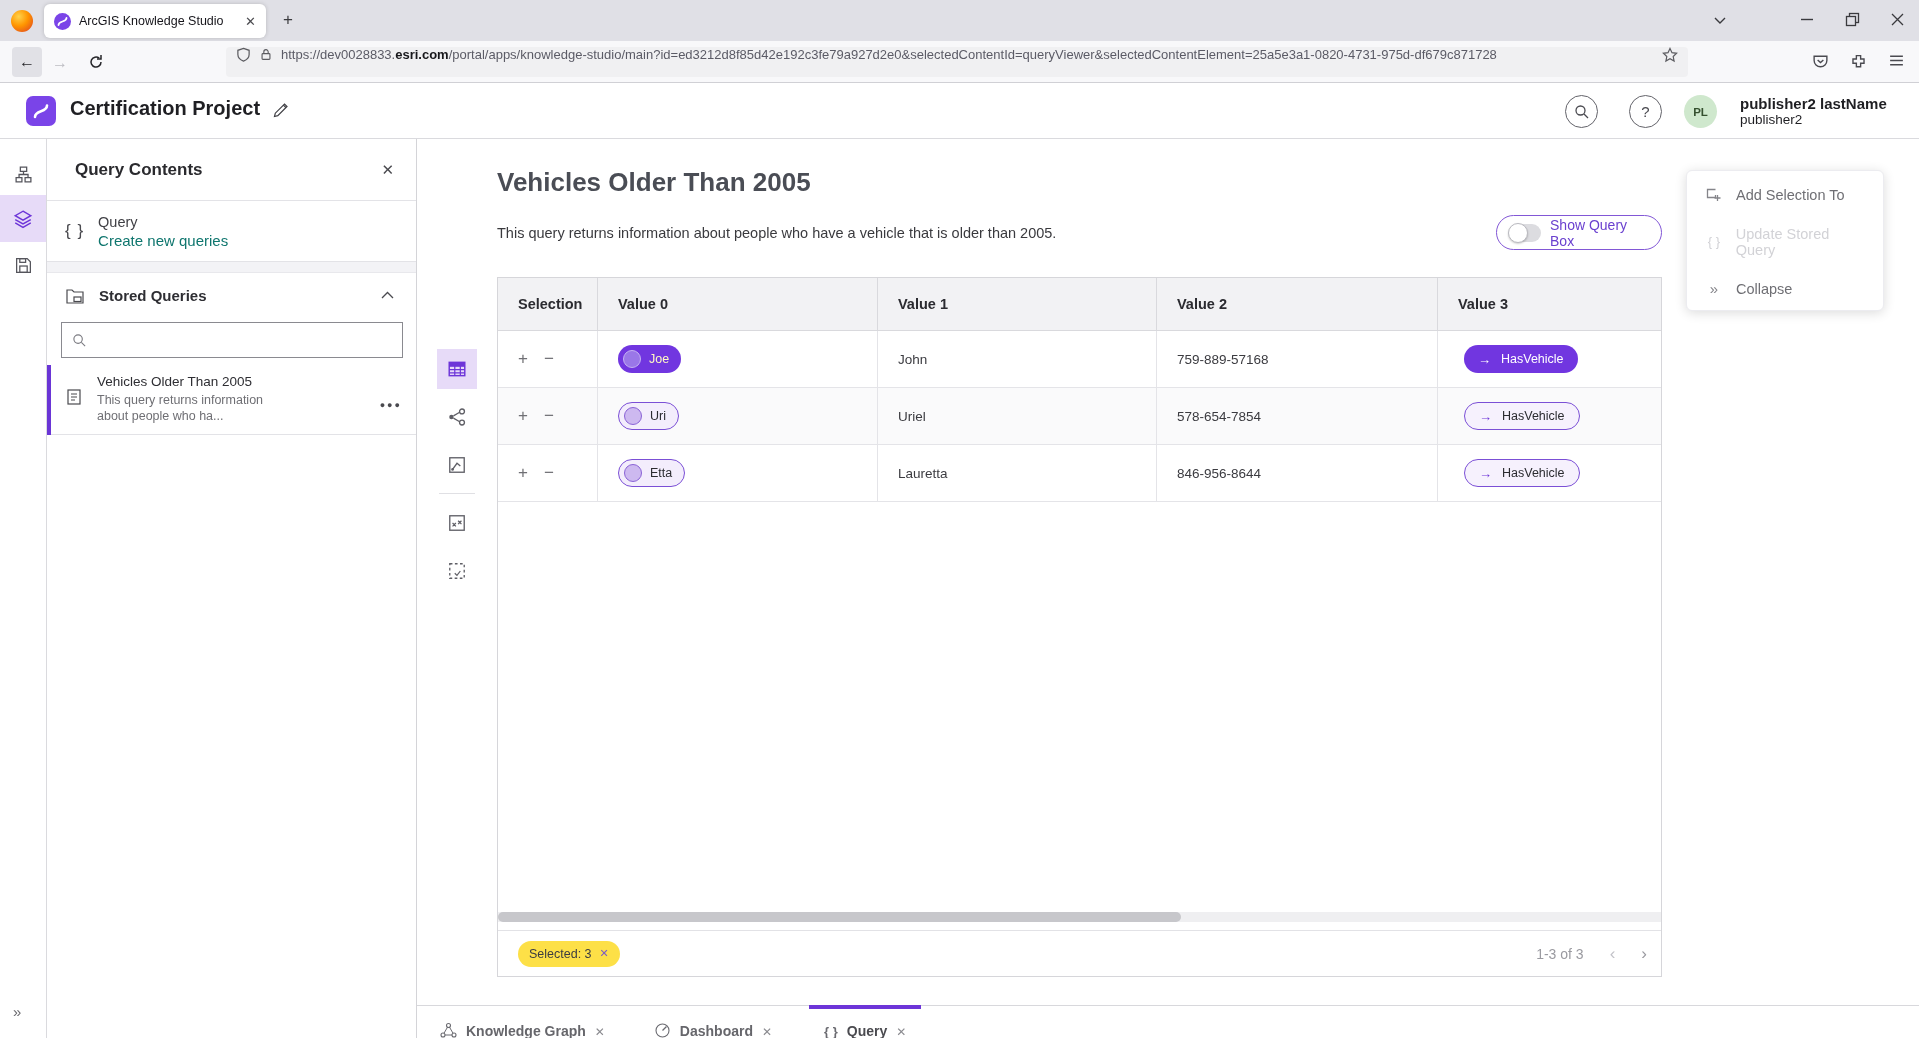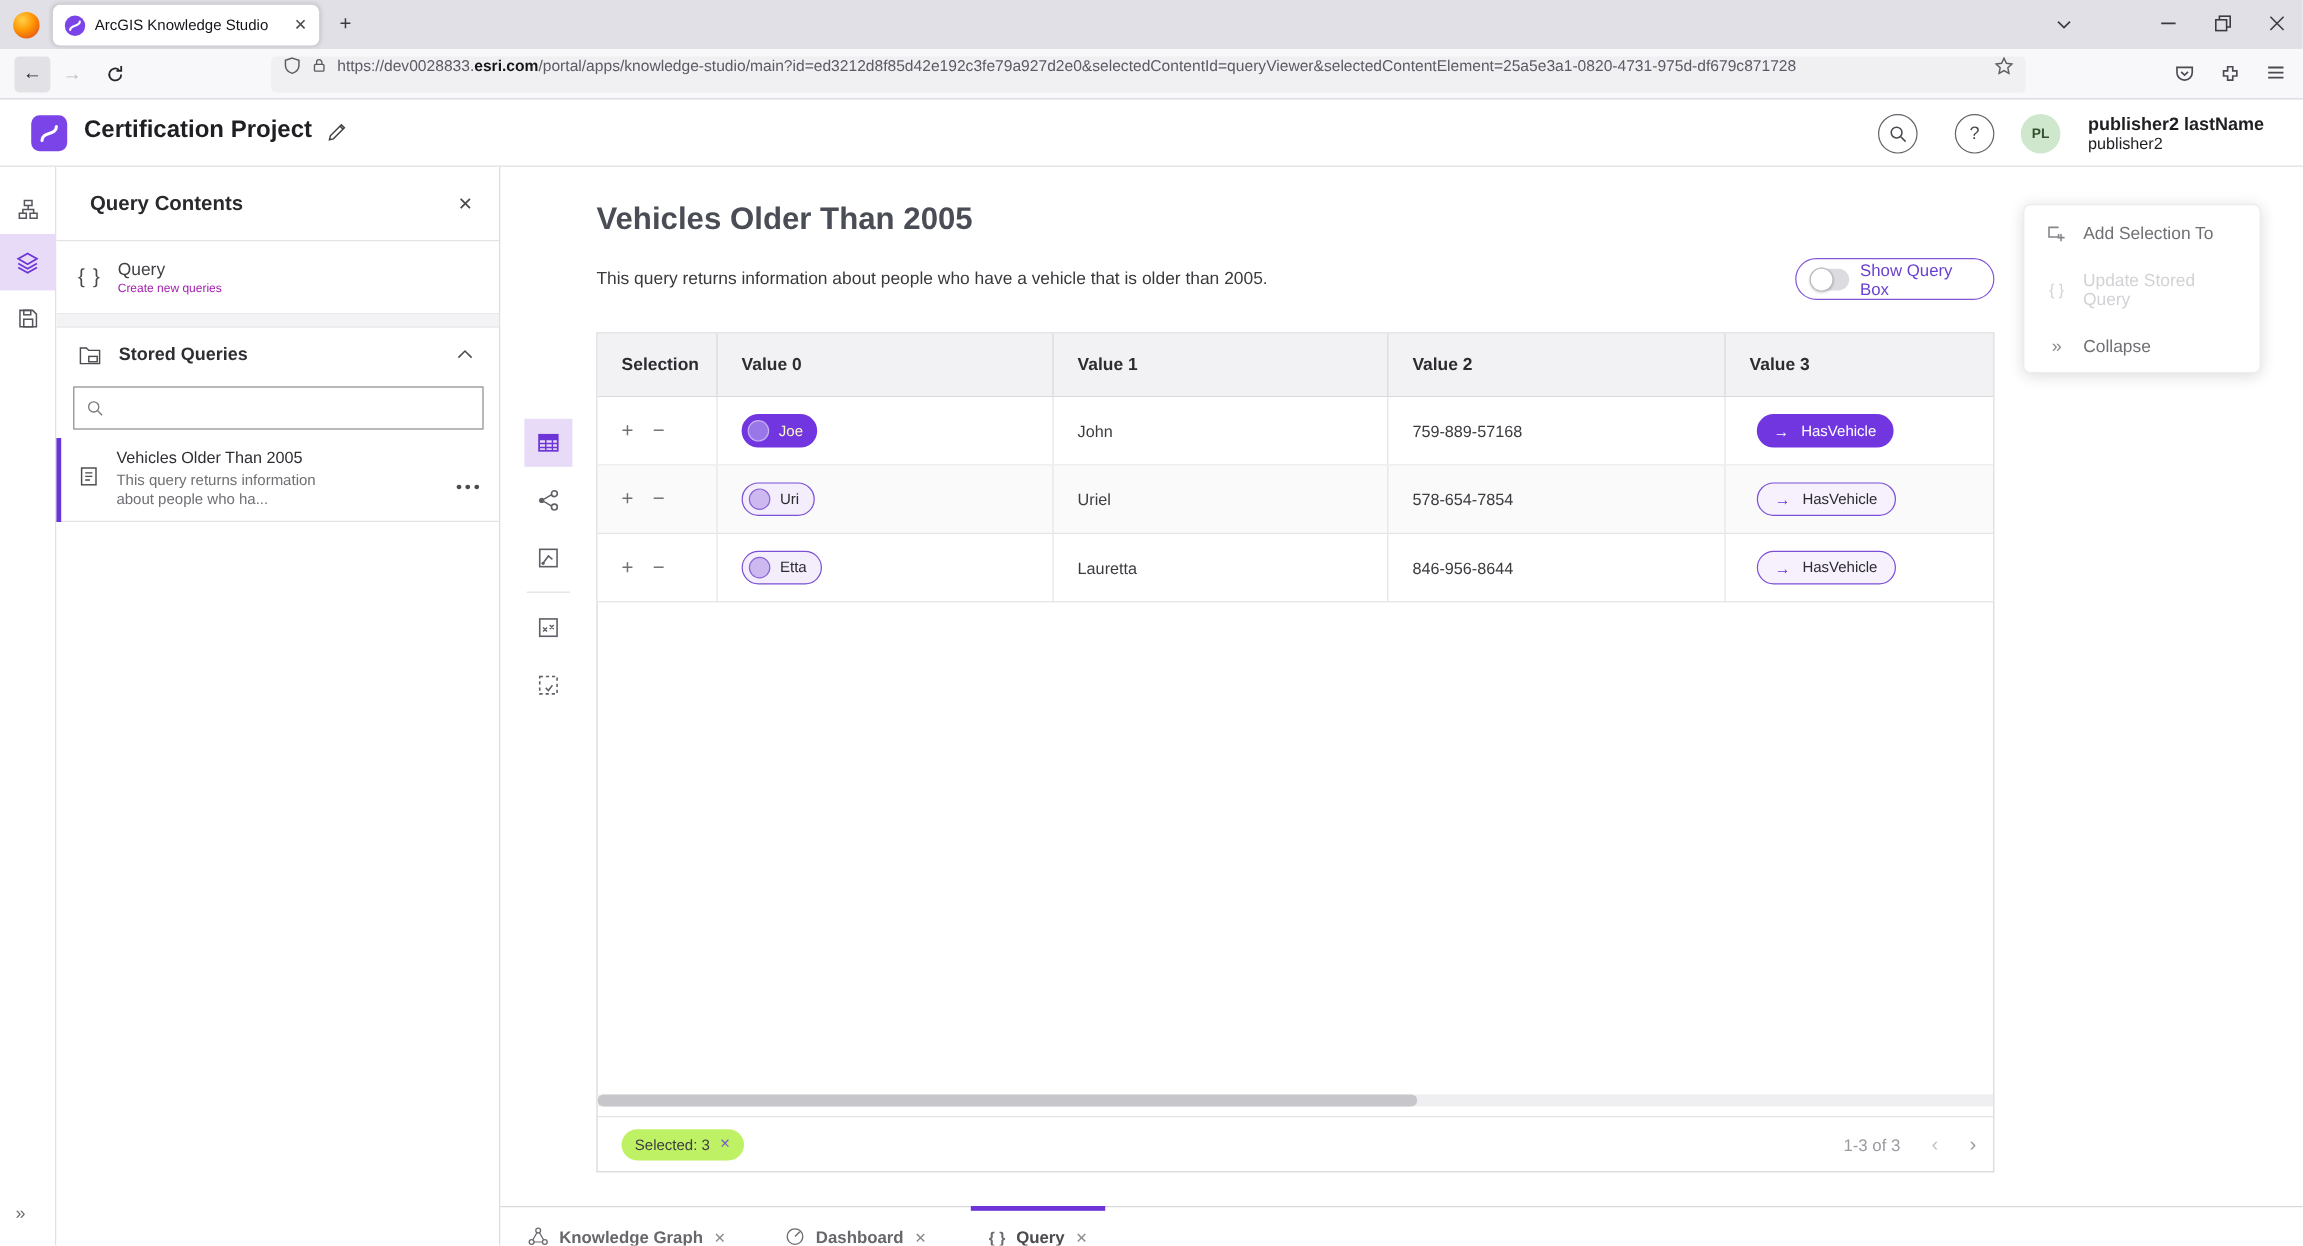--- a/index.html
+++ b/index.html
@@ -53,21 +53,21 @@
   
   #sidepanel { left:47px; top:139px; width:370px; height:899px; background:#fff; border-right:1px solid #d4d4d8; }
   #panel-hdr { left:0; top:0; width:369px; height:62px; border-bottom:1px solid #e3e3e7;
     display:flex; align-items:center; padding:0 22px 0 28px; }
   #panel-title { font-size:17px; font-weight:600; color:#2a2a2e; flex:1; }
   #panel-close { color:#4a4a4f; font-size:15px; }
   #query-item { left:0; top:62px; width:369px; height:61px; border-bottom:1px solid #e3e3e7;
     display:flex; align-items:center; padding:0 18px; gap:14px; }
   .braces { font-size:17px; color:#4a4a4f; letter-spacing:1px; }
   #query-item-title { font-size:14.5px; color:#3f3f44; }
-  #query-item-sub { font-size:10px; color:#a21caf; margin-top:2px; }
+  #query-item-sub { font-size:15px; color:#0f766e; margin-top:2px; }
   #gray-band { left:0; top:123px; width:369px; height:11px; background:#f3f3f6; border-bottom:1px solid #e8e8ec;}
   #stored-hdr { left:0; top:134px; width:369px; height:44px; display:flex; align-items:center; padding:0 22px 0 18px; gap:14px; }
   #stored-title { font-size:15px; font-weight:700; color:#2e2e33; flex:1; }
   #stored-search { left:14px; top:183px; width:342px; height:36px; border:1px solid #8a8a90; background:#fff;
     display:flex; align-items:center; padding:0 10px; gap:8px; }
   #stored-search input { border:none; outline:none; flex:1; font-size:13px; font-family:inherit; background:transparent; }
   #stored-item { left:0; top:226px; width:369px; height:70px; border-bottom:1px solid #e3e3e7;
     display:flex; padding:9px 14px 0 18px; gap:14px; position:absolute; }
   #stored-item .selbar { position:absolute; left:0; top:0; width:4px; height:70px; background:#6a35d6; }
   #stored-item-title { font-size:13.5px; color:#2e2e33; }
@@ -115,21 +115,21 @@
   .rel-pill.filled { background:#7136e0; color:#fff; }
   .rel-pill.filled .rel-arrow { color:#fff; }
   .rel-pill.outlined { background:#f6f1fd; border:1.5px solid #7b4fd6; color:#2b2b30; }
   .rel-pill.outlined .rel-arrow { color:#6d35d8; }
   .rel-arrow { font-size:13px; }
   #hscroll { position:absolute; left:0; top:634px; width:1163px; height:10px; background:#efeff1; }
   #hthumb { position:absolute; left:0; top:0; width:683px; height:10px; background:#c7c7cb; border-radius:5px; }
   #tfoot { position:absolute; left:0; top:652px; width:1163px; height:46px; border-top:1px solid #e2e2e6;
     display:flex; align-items:center; padding:0 14px 0 20px; }
   #sel-chip { display:inline-flex; align-items:center; gap:8px; height:26px; border-radius:13px;
-    background:#bef264; padding:0 11px; font-size:12.5px; color:#3c3c41;text-align:center; }
+    background:#fde047; padding:0 11px; font-size:12.5px; color:#3c3c41;text-align:center; }
   #sel-chip .chipx { color:#7a5bc7; font-size:11px; }
   #pager { margin-left:auto; display:flex; align-items:center; gap:26px; }
   #range { font-size:14px; color:#9a9aa0; }
   .pgbtn { font-size:17px; color:#c2c2c8; }
 
   
   #ctxmenu { left:1686px; top:170px; width:198px; height:141px; background:#fff; border:1px solid #ececf0;
     border-radius:6px; box-shadow:0 2px 12px rgba(0,0,0,.14); padding:0; }
   .menu-item { height:47px; display:flex; align-items:center; padding:0 12px 0 18px; gap:13px;
     font-size:14.5px; color:#6f6f74; }

